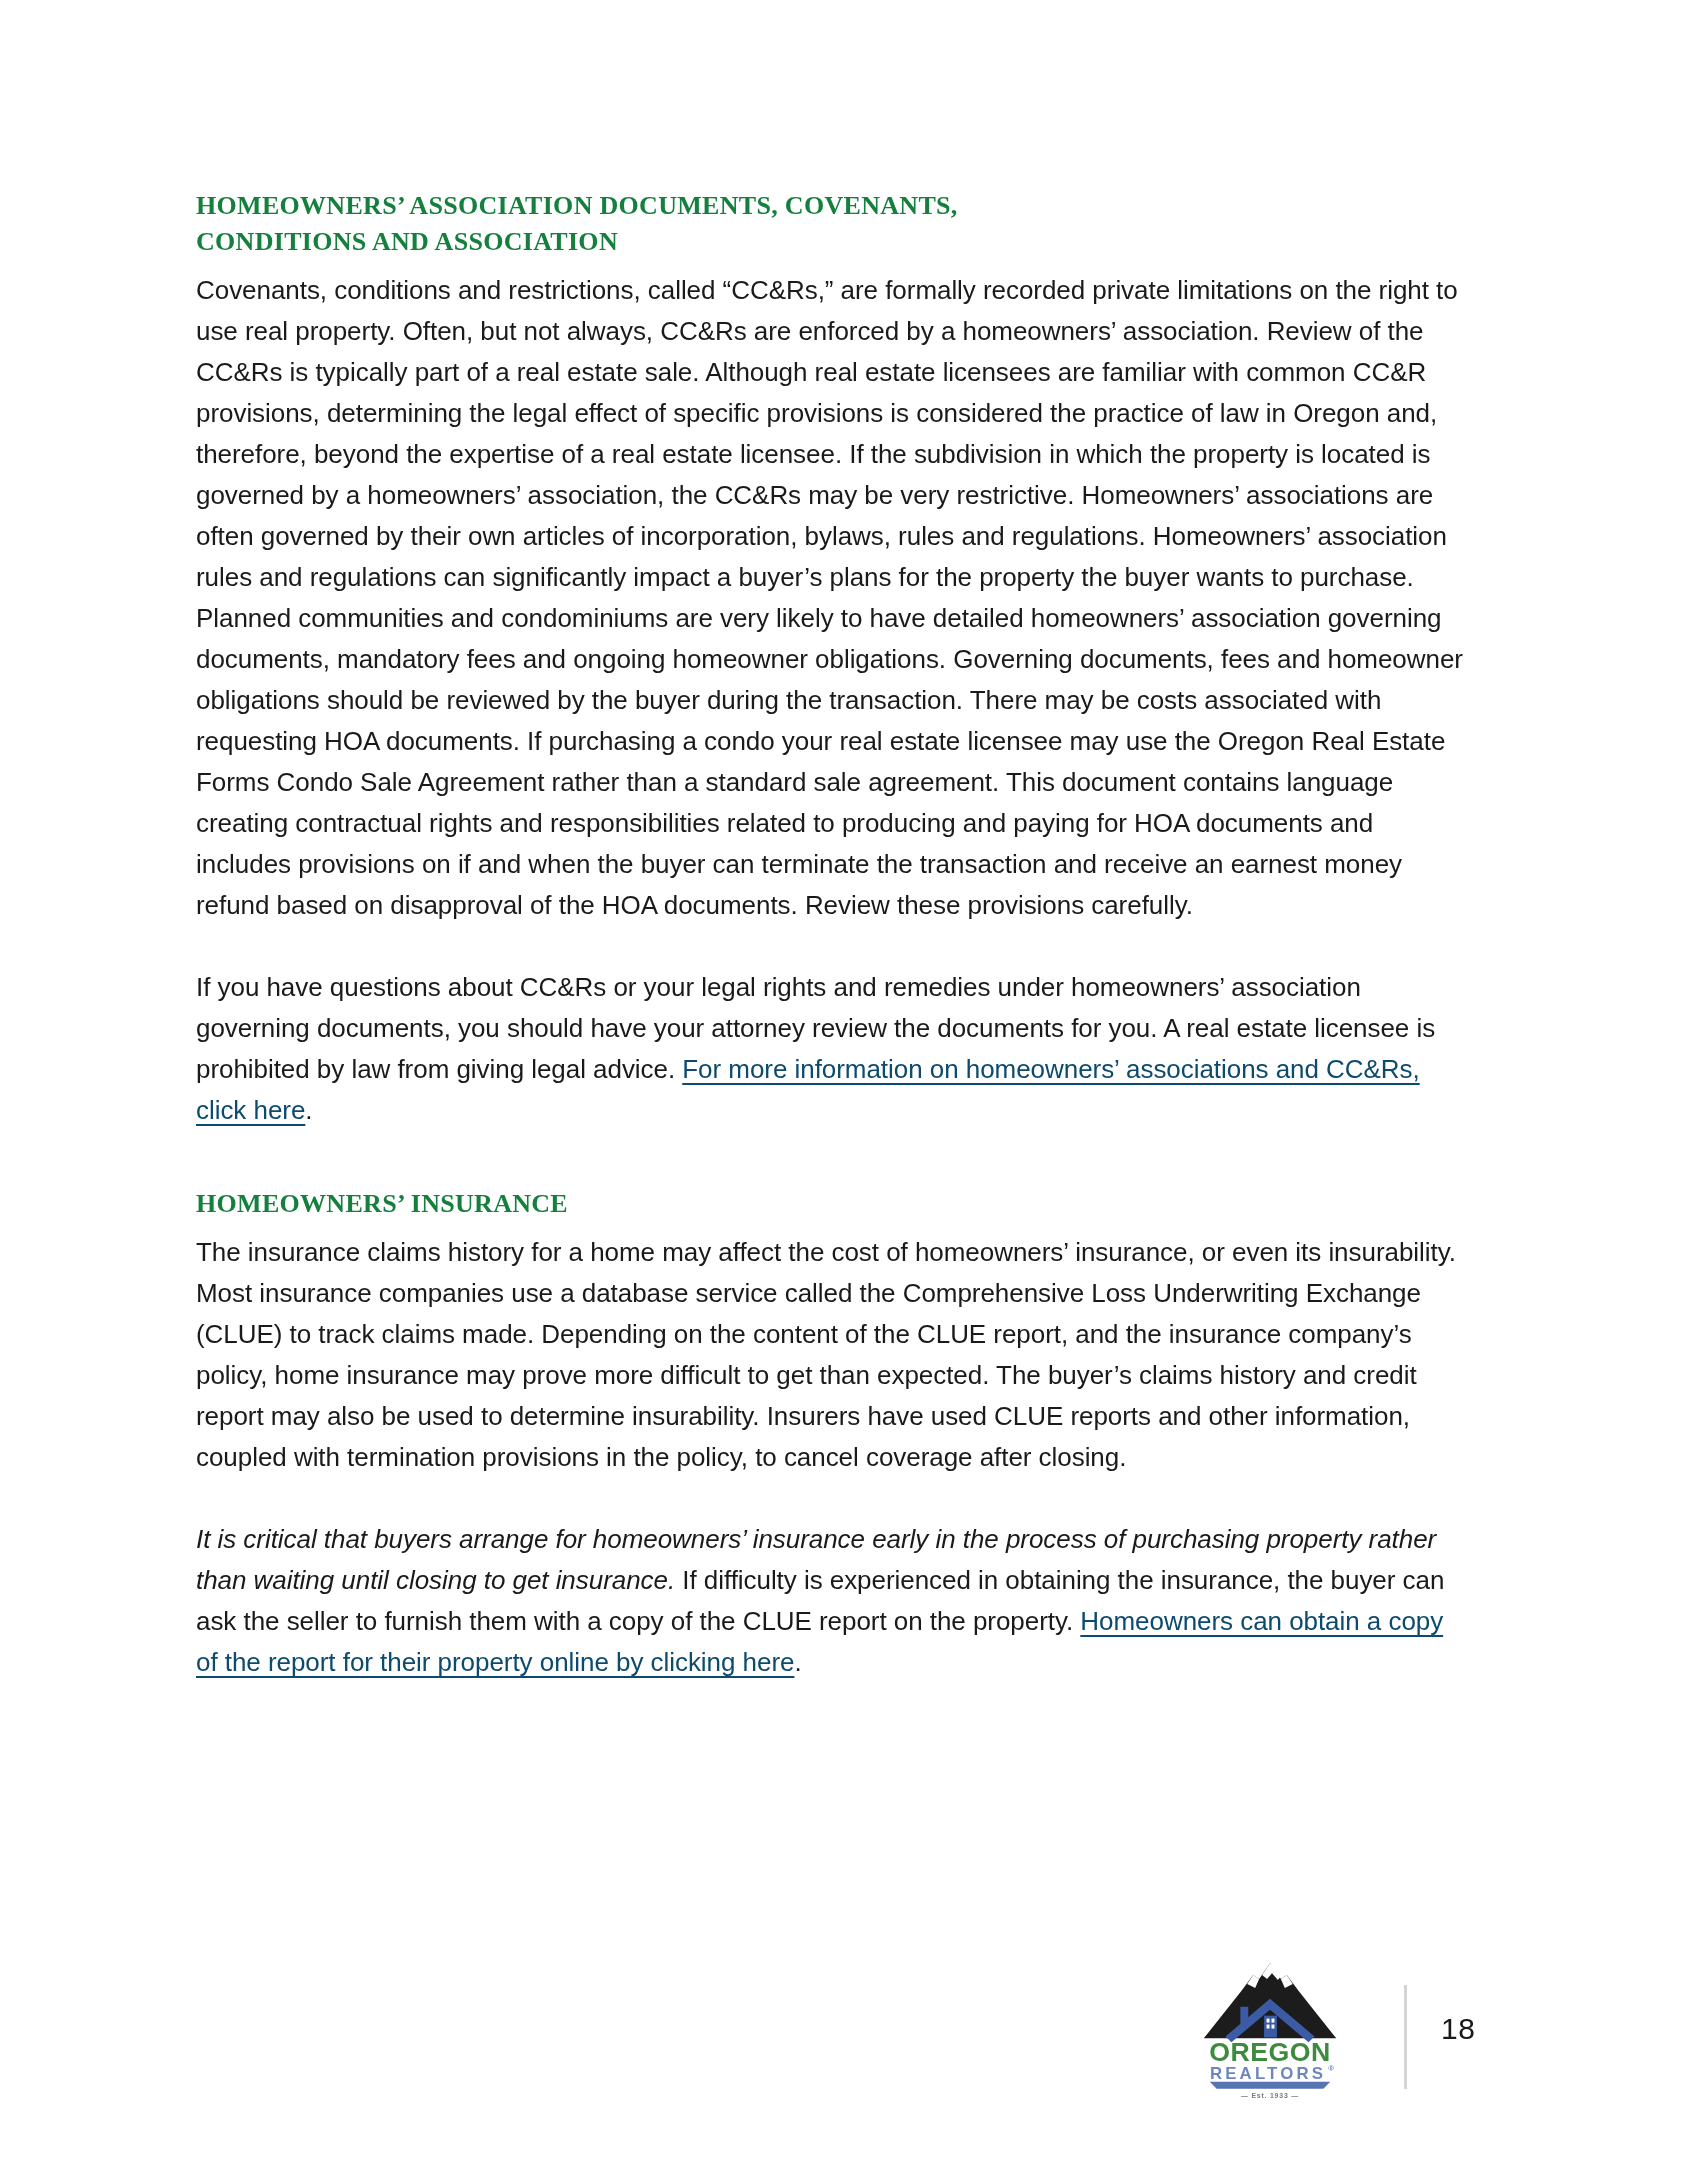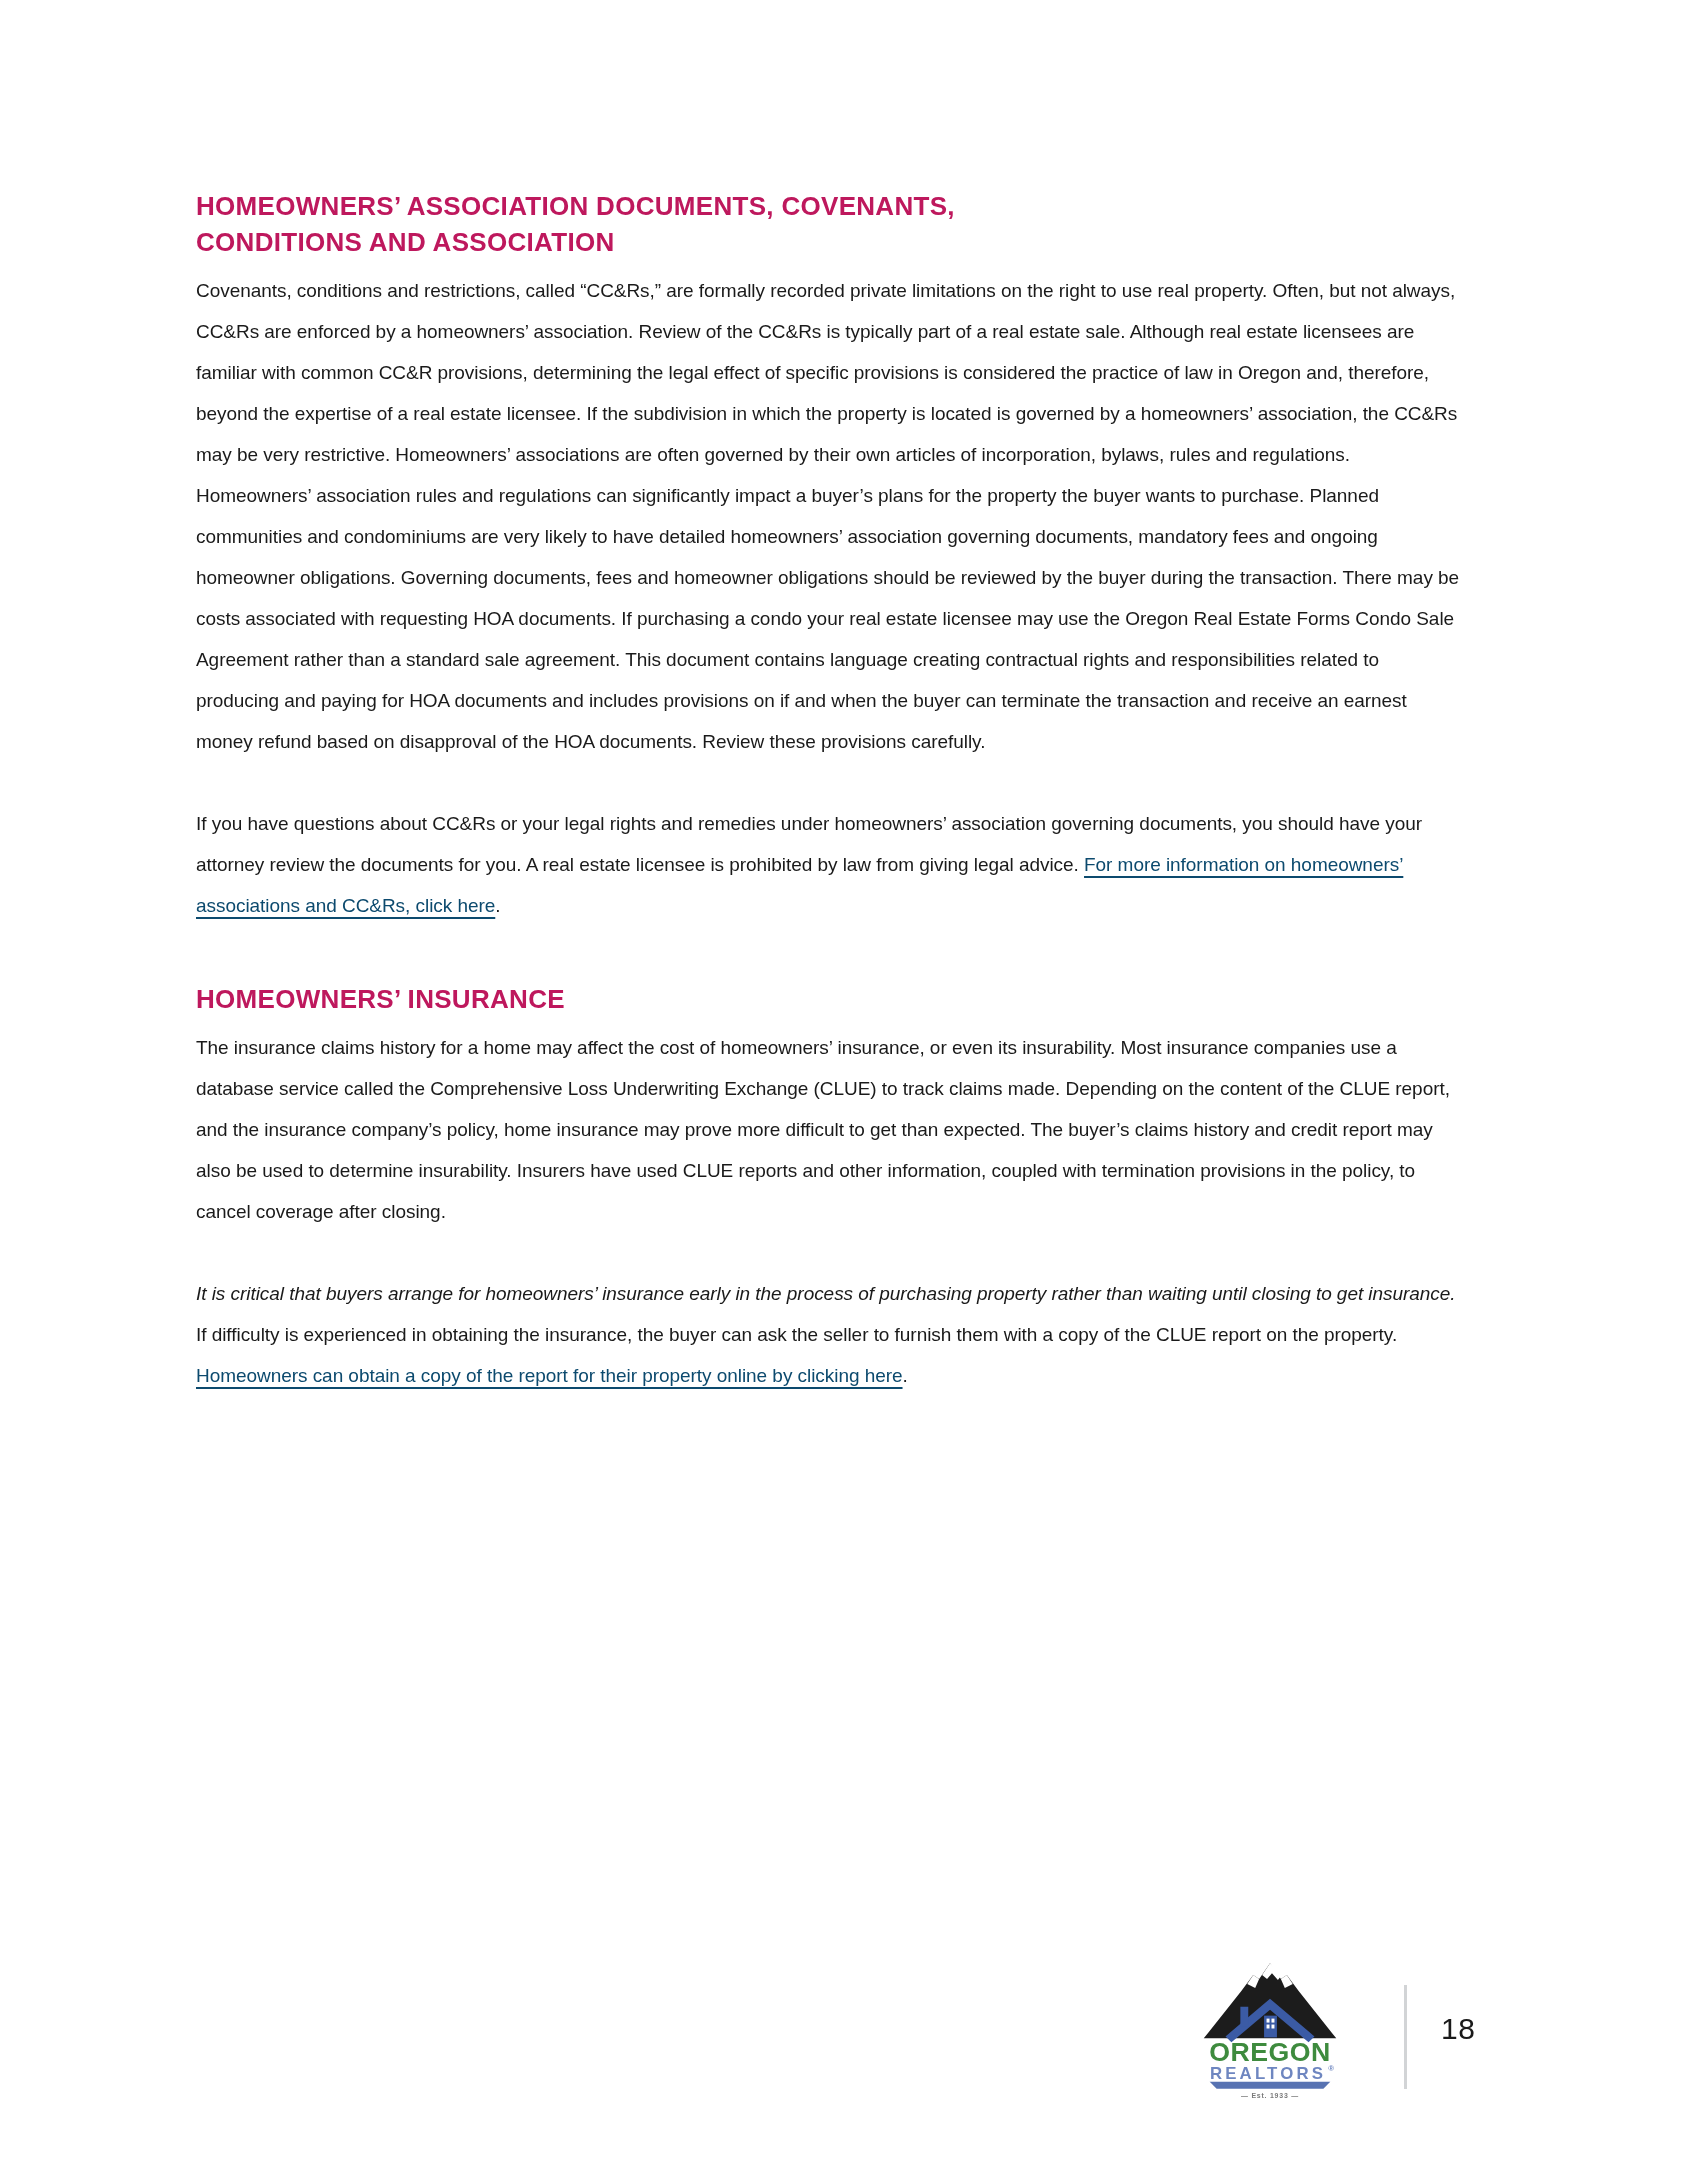--- a/index.html
+++ b/index.html
@@ -29,33 +29,33 @@
     left: 196px;
     top: 188px;
     width: 1267px;
   }
 
   h2.section-heading {
     font-size: 26px;
     line-height: 36px;
     font-weight: bold;
     letter-spacing: 0.3px;
-    color: #be185d;
+    color: #15803d;
     margin: 0 0 6px 0;
-    font-family: Liberation Sans, sans-serif;
+    font-family: Liberation Serif, serif;
   }
 
   .heading-block {
     margin-bottom: 10px;
   }
 
   .heading-line { display: block; }
 
   p.body-text {
-    font-size: 19px;
+    font-size: 26px;
     line-height: 41px;
     margin: 0;
     color: #1a1a1a;
     font-weight: 400;
     letter-spacing: -0.05px;
     text-align: left;
   }
 
   .spacer-para {
     height: 41px;

